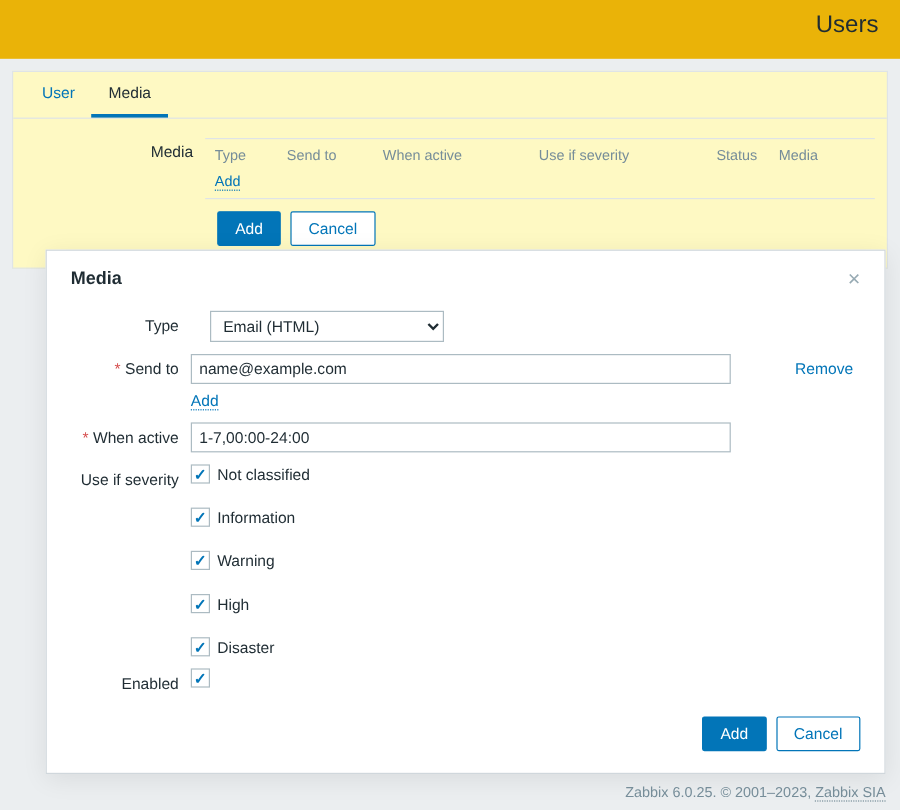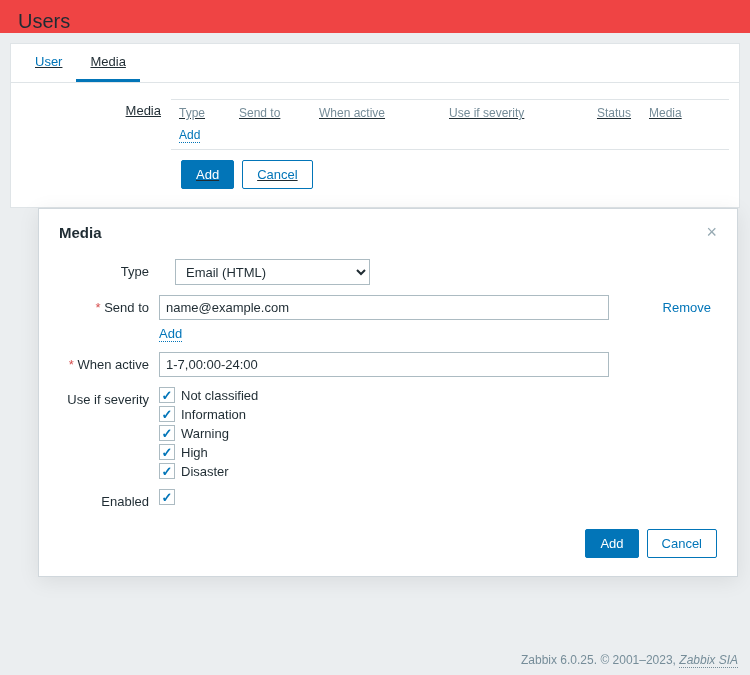--- a/index.html
+++ b/index.html
@@ -6,33 +6,33 @@
 body {
   font-family: Arial, Helvetica, sans-serif;
   font-size: 13px;
   color: #1f2c33;
   background: #ebeef0;
   width: 750px;
   height: 675px;
   overflow: hidden;
 }
 .page-header {
-  background: #ef4444;
-  padding: 10px 18px 0;
+  background: #eab308;
+  padding: 10px 18px 16px;
+  text-align: right;
 }
 .page-title {
   font-size: 20px;
   font-weight: 400;
   color: #1f2c33;
 }
 .content-box {
-  background: #ffffff;
+  background: #fef9c3;
   margin: 10px 10px 0 10px;
   border: 1px solid #dfe4e7;
-  text-decoration: underline;
 }
 .tabs {
   display: flex;
   border-bottom: 1px solid #dfe4e7;
   padding: 0 10px;
 }
 .tab {
   padding: 10px 14px;
   color: #0275b8;
   cursor: pointer;
@@ -176,21 +176,21 @@
   border-bottom: 1px dotted #0275b8;
   cursor: pointer;
   font-size: 13px;
   display: inline-block;
   margin-top: 6px;
 }
 .when-input { width: 450px; }
 .sev-list {
   display: flex;
   flex-direction: column;
-  gap: 3px;
+  gap: 20px;
   justify-content: center;
 }
 .sev-item {
   display: flex;
   align-items: center;
   gap: 6px;
 }
 .chk {
   width: 16px;
   height: 16px;
@@ -218,21 +218,20 @@
   position: absolute;
   bottom: 8px;
   right: 12px;
   font-size: 12px;
   color: #768d99;
 }
 .footer .flink {
   color: #768d99;
   border-bottom: 1px dotted #768d99;
   cursor: pointer;
-  font-style: italic;
 }
 </style>
 </head>
 <body>
 
 <div class="page-header">
   <h1 class="page-title">Users</h1>
 </div>
 
 <div class="content-box">

